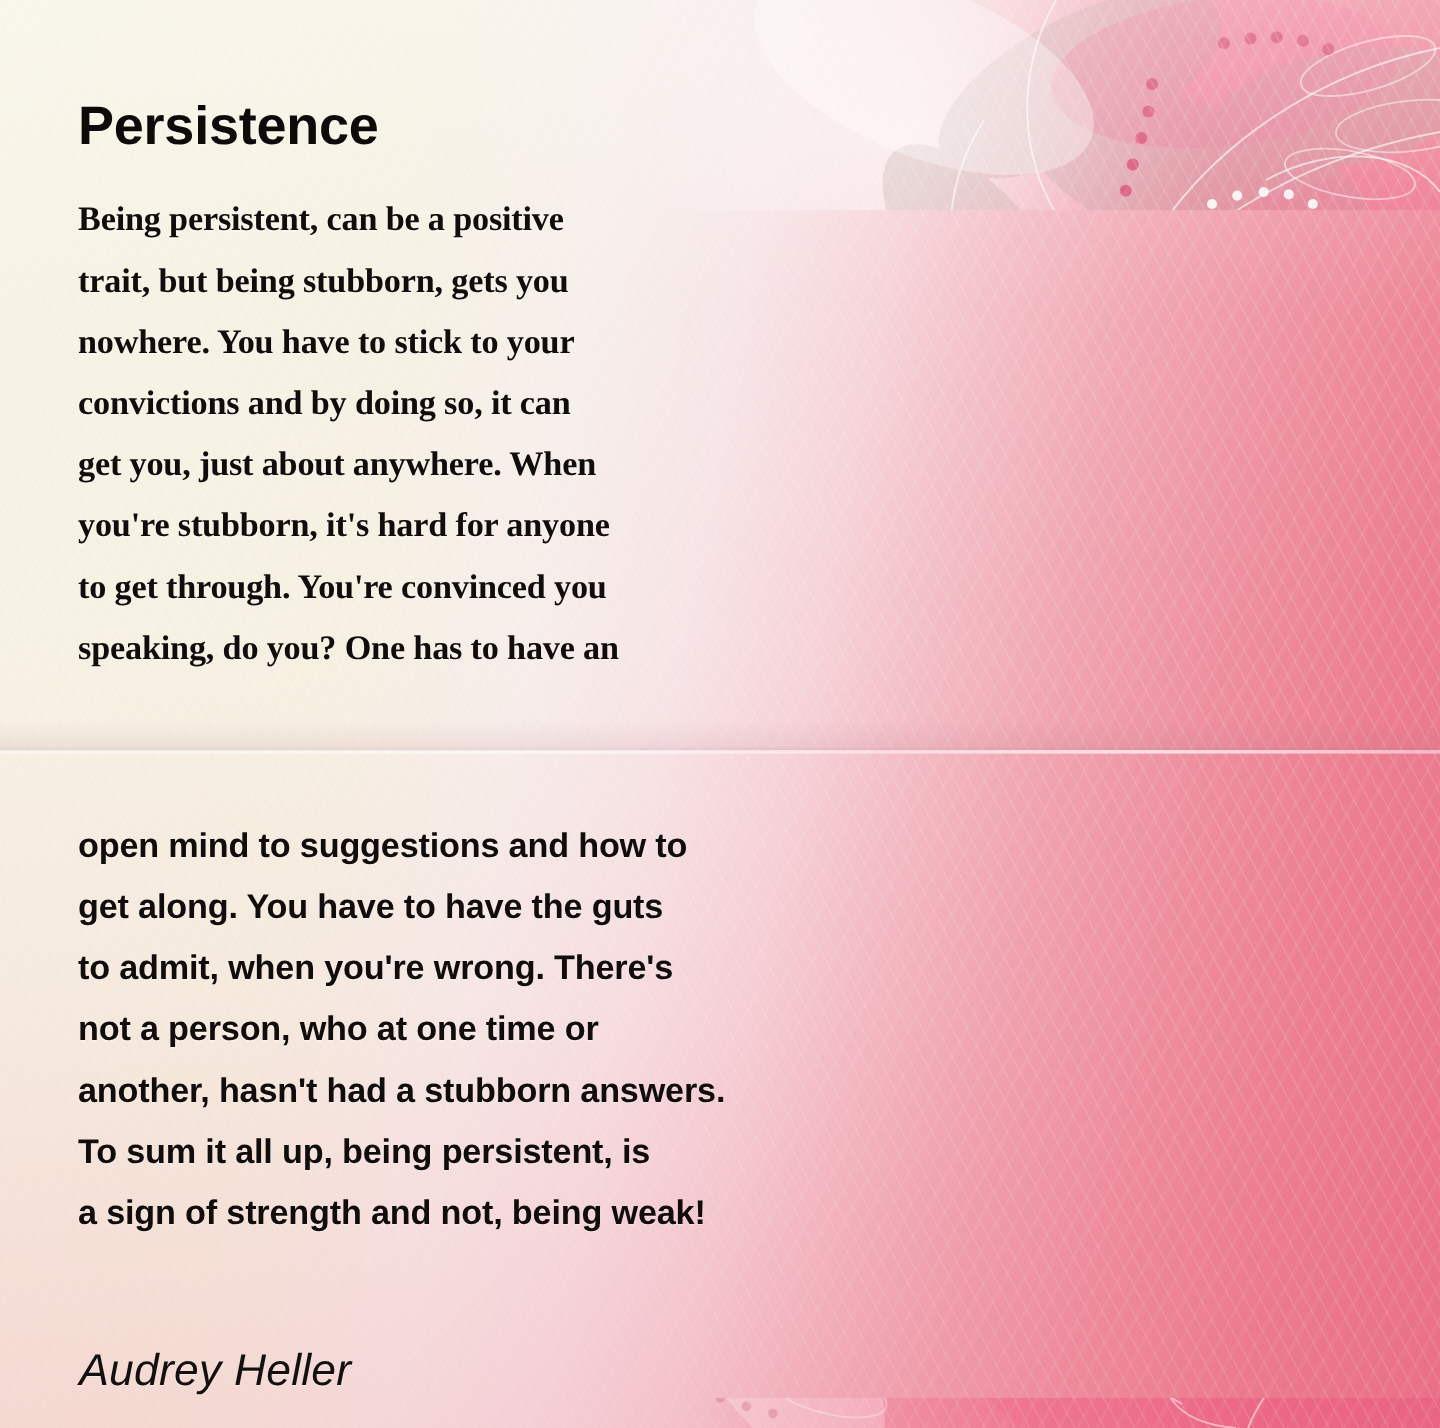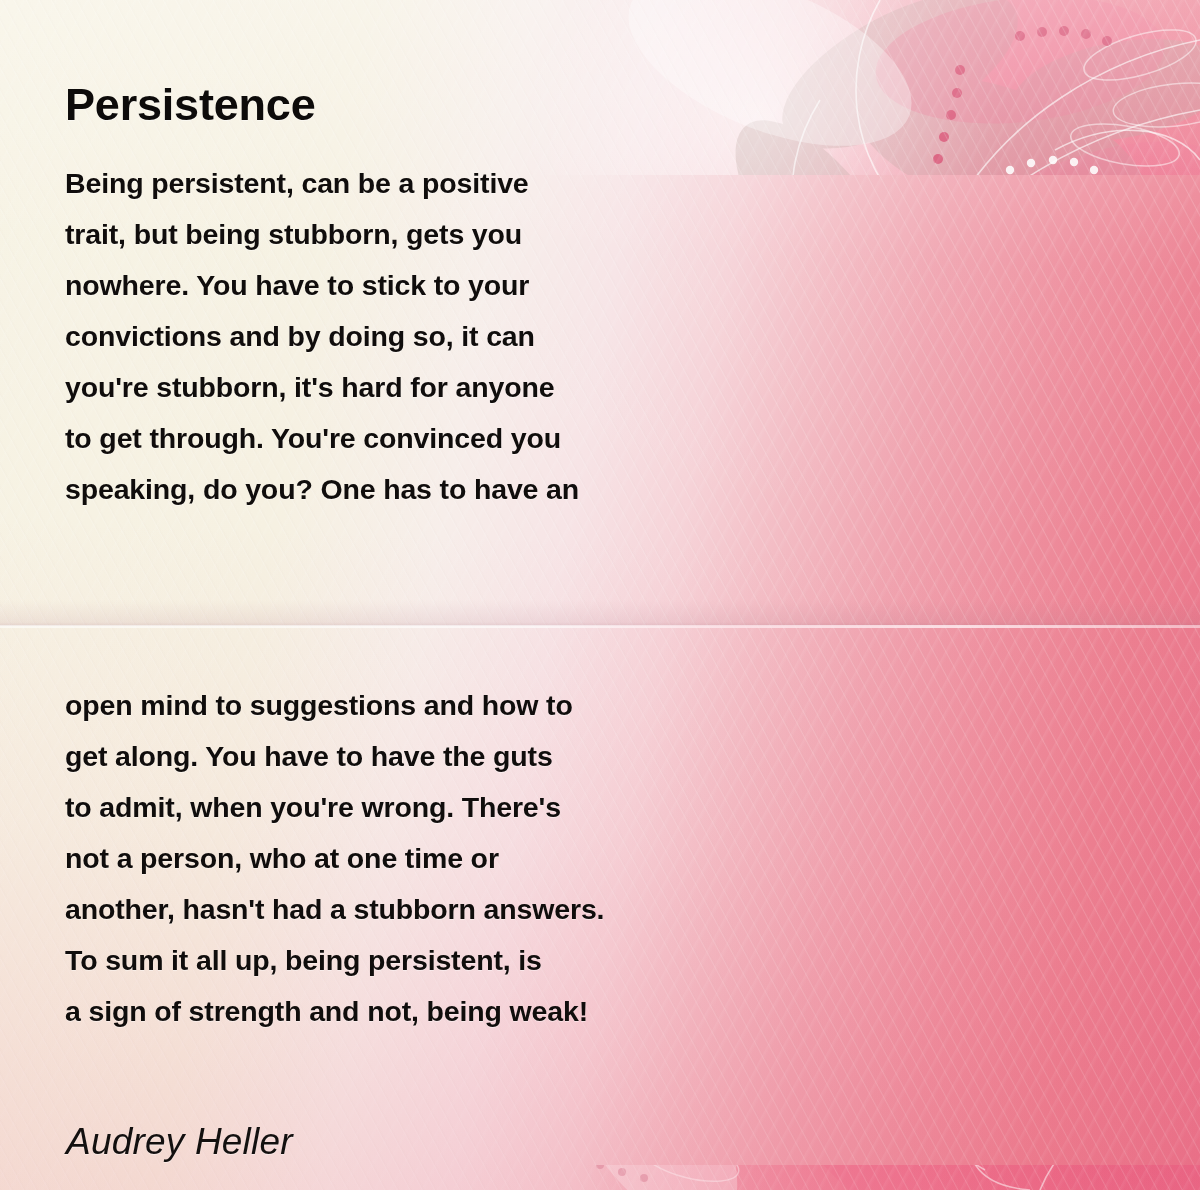--- a/index.html
+++ b/index.html
@@ -137,21 +137,21 @@
   .stanza {
     position: absolute;
     left: 65px;
     font-size: 28.5px;
     font-weight: bold;
     color: #100d0c;
     line-height: 51px;
     letter-spacing: -0.15px;
     white-space: nowrap;
   }
-  .stanza-1 { top: 158px; }
+  .stanza-1 { top: 158px; font-family: Liberation Serif, serif; }
   .stanza-2 { top: 680px; }
 
   .stanza .line {
     display: block;
     text-shadow: 0 1px 0 rgba(255,255,255,0.40);
   }
 
   .author {
     position: absolute;
     left: 66px;
@@ -516,20 +516,21 @@
 
   <div class="content">
 
     <h1 class="poem-title">Persistence</h1>
 
     <div class="stanza stanza-1">
       <span class="line">Being persistent, can be a positive</span>
       <span class="line">trait, but being stubborn, gets you</span>
       <span class="line">nowhere. You have to stick to your</span>
       <span class="line">convictions and by doing so, it can</span>
+      <span class="line">get you, just about anywhere. When</span>
       <span class="line">you're stubborn, it's hard for anyone</span>
       <span class="line">to get through. You're convinced you</span>
       <span class="line">speaking, do you? One has to have an</span>
     </div>
 
     <div class="stanza stanza-2">
       <span class="line">open mind to suggestions and how to</span>
       <span class="line">get along. You have to have the guts</span>
       <span class="line">to admit, when you're wrong. There's</span>
       <span class="line">not a person, who at one time or</span>

